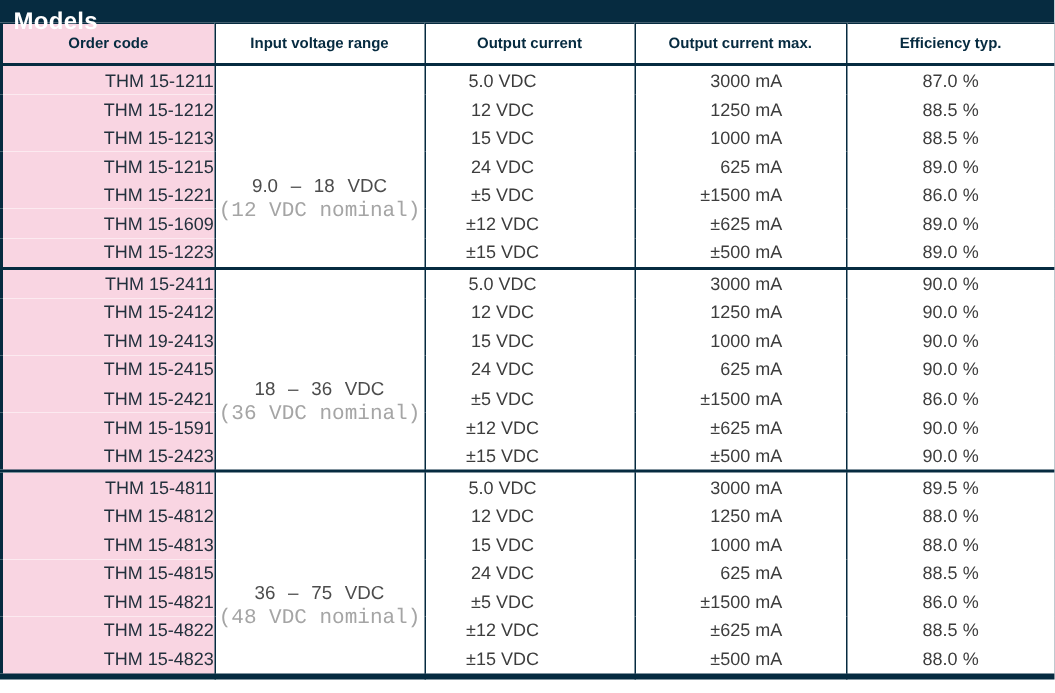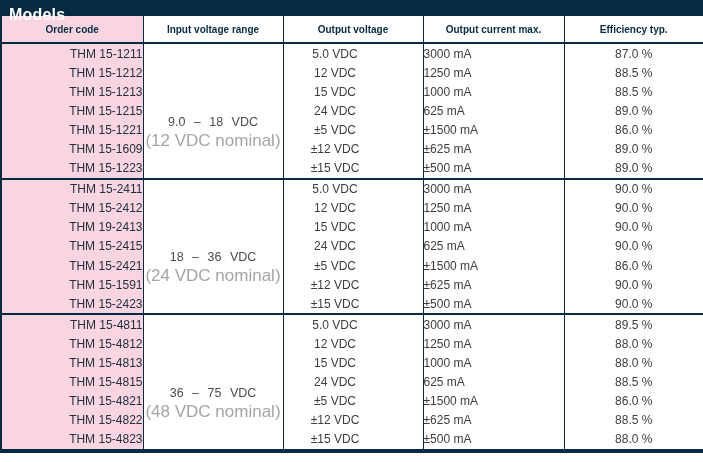--- a/index.html
+++ b/index.html
@@ -71,24 +71,25 @@
   }
   td.input .range{
     color:var(--text-range);
     font-size:12.5px;
     word-spacing:5px;
     margin-bottom:2px;
     margin-top:44px;
   }
   td.input .nominal{
     color:var(--text-nominal);
-    font-size:17px;
+    font-size:14px;
+    font-family:Liberation Mono, monospace;
   }
   td.vout{text-align:center;padding-right:36px;}
-  td.iout{padding-right:42px;}
+  td.iout{text-align:right;padding-right:42px;}
   td.eff{text-align:center;}
 </style>
 </head>
 <body>
 
 <div class="title-bar">
   <span>Models</span>
 </div>
 
 <table class="models">
@@ -96,21 +97,21 @@
     <col class="c0">
       <col class="c1">
       <col class="c2">
       <col class="c3">
       <col class="c4">
   </colgroup>
   <thead>
     <tr>
       <th class="order">Order code</th>
       <th>Input voltage range</th>
-      <th>Output voltage</th>
+      <th>Output current</th>
       <th>Output current max.</th>
       <th>Efficiency typ.</th>
     </tr>
   </thead>
 <tbody class="group">
       <tr class="row">
         <td class="order">THM 15-1211</td>
         <td class="input" rowspan="7">
           <div class="range">9.0 – 18 VDC</div>
           <div class="nominal">(12 VDC nominal)</div>
@@ -154,21 +155,21 @@
         <td class="vout">±15 VDC</td>
         <td class="iout">±500 mA</td>
         <td class="eff">89.0 %</td>
       </tr>
     </tbody>
     <tbody class="group">
       <tr class="row">
         <td class="order">THM 15-2411</td>
         <td class="input" rowspan="7">
           <div class="range">18 – 36 VDC</div>
-          <div class="nominal">(24 VDC nominal)</div>
+          <div class="nominal">(36 VDC nominal)</div>
         </td>
         <td class="vout">5.0 VDC</td>
         <td class="iout">3000 mA</td>
         <td class="eff">90.0 %</td>
       </tr>
       <tr class="row">
         <td class="order">THM 15-2412</td>
         <td class="vout">12 VDC</td>
         <td class="iout">1250 mA</td>
         <td class="eff">90.0 %</td>

